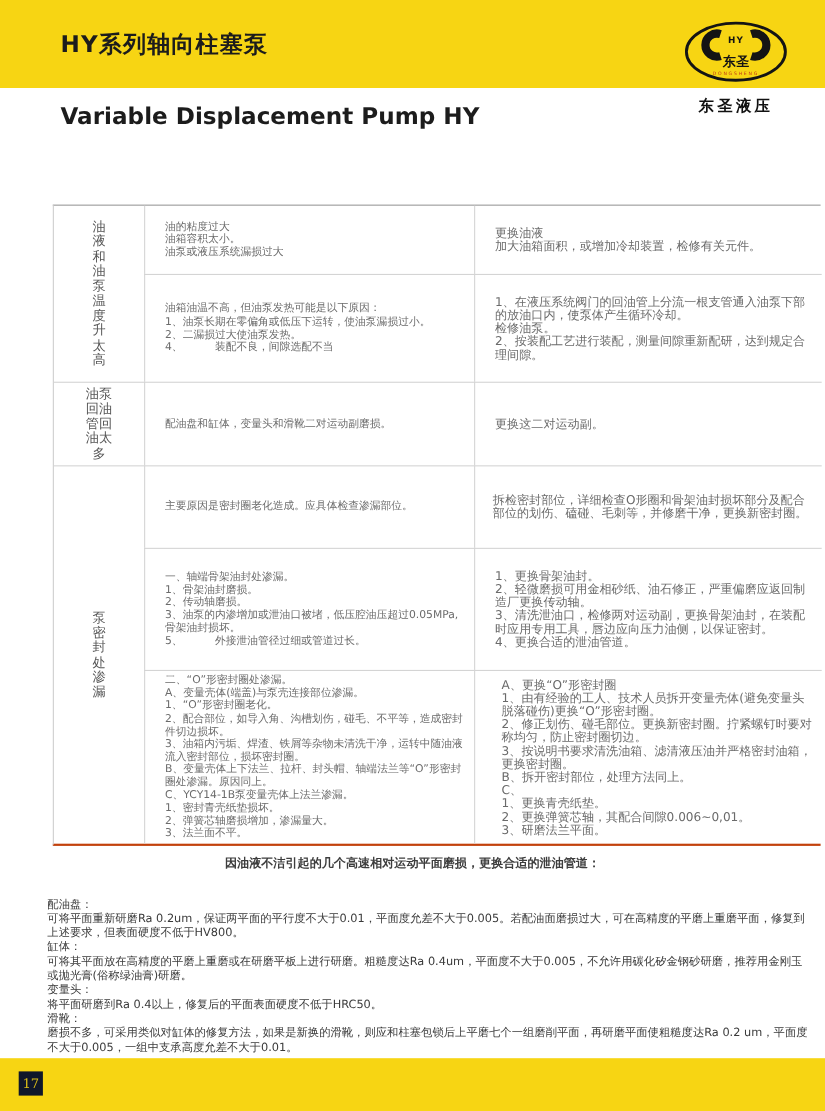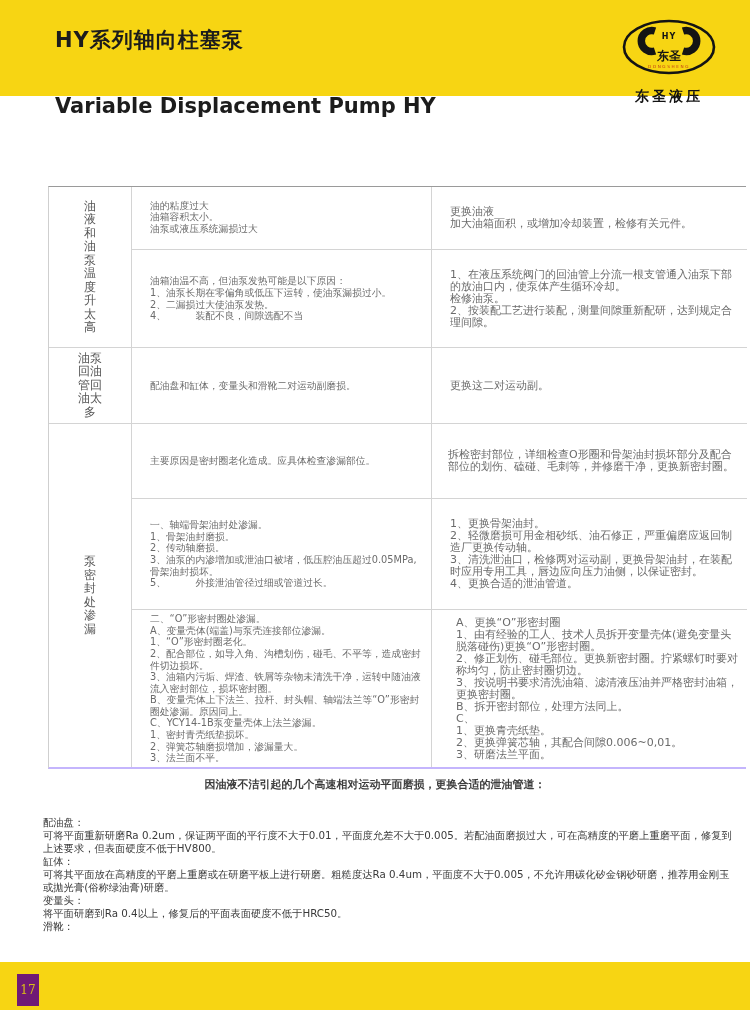--- a/index.html
+++ b/index.html
@@ -9,39 +9,39 @@
     --line-mid:#9a9a9a;
     --text-gray:#6b6b6b;
   }
   *{margin:0;padding:0;box-sizing:border-box;}
   html,body{width:750px;height:1010px;}
   body{
     position:relative;background:#ffffff;overflow:hidden;
     font-family:"DejaVu Sans",sans-serif;
   }
   
-  .band-top{position:absolute;left:0;top:0;width:750px;height:96px;background:var(--yellow);}
+  .band-top{position:absolute;left:0;top:0;width:750px;height:80px;background:var(--yellow);}
   .title-zh{position:absolute;left:55px;top:26px;font-size:21px;font-weight:700;color:var(--ink);letter-spacing:1px;}
   .title-en{position:absolute;left:55px;top:56px;font-size:21px;font-weight:700;color:var(--ink);margin-top:38px;}
   .logo-wrap{position:absolute;left:620px;top:18px;width:98px;height:60px;}
   .brand-name{position:absolute;left:620px;top:88px;width:98px;text-align:center;font-size:14px;font-weight:700;color:#111;letter-spacing:3px;}
   
   .band-bottom{position:absolute;left:0;top:962px;width:750px;height:48px;background:var(--yellow);}
-  .page-num{position:absolute;left:17px;top:974px;width:22px;height:32px;background:#701a75;
+  .page-num{position:absolute;left:17px;top:974px;width:22px;height:22px;background:#0f172a;
     color:#d9bd17;display:flex;align-items:center;justify-content:center;
     font-size:12px;font-family:"DejaVu Serif",serif;}
   
   .fault-table{
     position:absolute;left:48px;top:186px;width:698px;
     display:grid;
     grid-template-columns:82px 300px 316px;
     grid-template-rows:62px 98px 76px 75px 111px 158px;
     border-top:1px solid var(--line-mid);
     border-left:1px solid #cfcfcf;
-    border-bottom:2px solid #c4b5fd;
+    border-bottom:2px solid #c2410c;
   }
   .cell{display:flex;align-items:center;overflow:hidden;}
   .lab{justify-content:center;}
   .vl{border-left:1px solid var(--line-light);}
   .bt{border-top:1px solid var(--line-light);}
   .glabel{font-size:12px;line-height:13.5px;color:#555;text-align:center;word-break:break-all;}
   .w1{width:13px;}
   .w2{width:26px;}
   .ctext{white-space:pre-wrap;word-break:break-all;}
   .problem .ctext{font-size:9.8px;line-height:11.6px;color:var(--text-gray);}
@@ -181,17 +181,18 @@
   <div>
     <div class="sec-name">缸体：</div>
     <div class="sec-text">可将其平面放在高精度的平磨上重磨或在研磨平板上进行研磨。粗糙度达Ra 0.4um，平面度不大于0.005，不允许用碳化矽金钢砂研磨，推荐用金刚玉或拋光膏(俗称绿油膏)研磨。</div>
   </div>
   <div>
     <div class="sec-name">变量头：</div>
     <div class="sec-text">将平面研磨到Ra 0.4以上，修复后的平面表面硬度不低于HRC50。</div>
   </div>
   <div>
     <div class="sec-name">滑靴：</div>
+    <div class="sec-text">磨损不多，可采用类似对缸体的修复方法，如果是新换的滑靴，则应和柱塞包锁后上平磨七个一组磨削平面，再研磨平面使粗糙度达Ra 0.2 um，平面度不大于0.005，一组中支承高度允差不大于0.01。</div>
   </div>
 </div>
 
 <div class="band-bottom"></div>
 <div class="page-num">17</div>
 
 </body></html>

